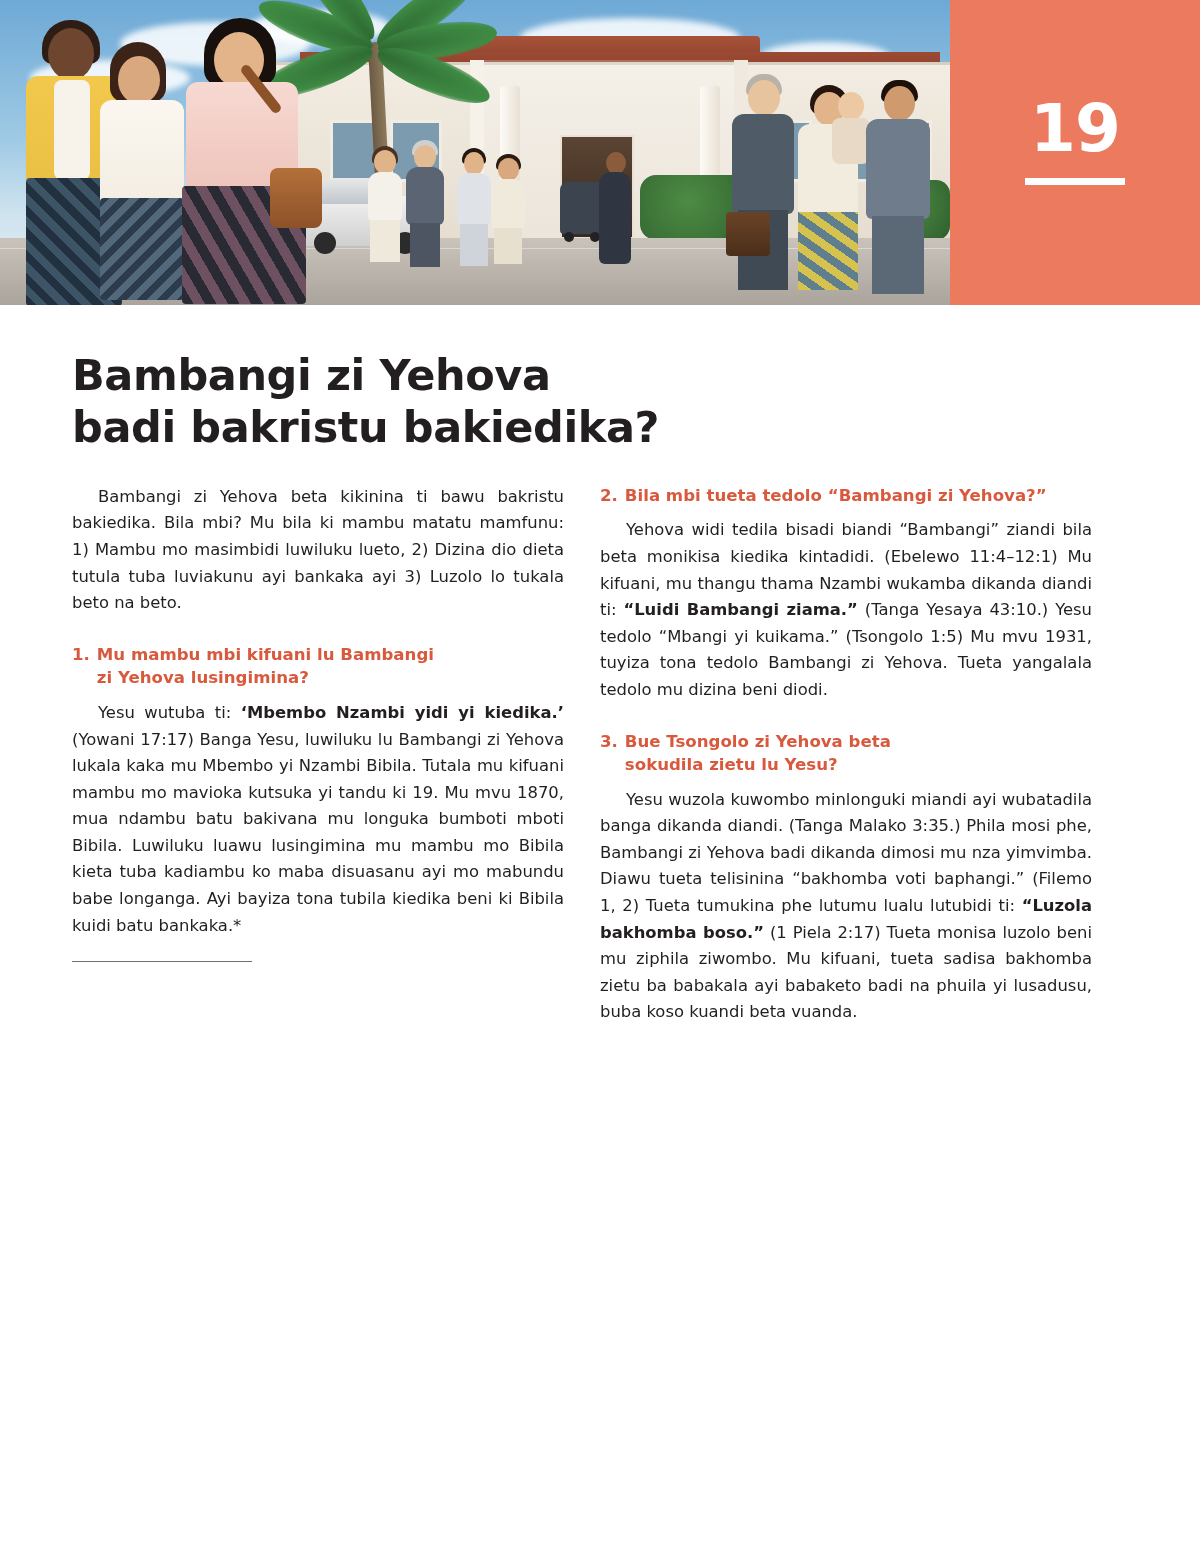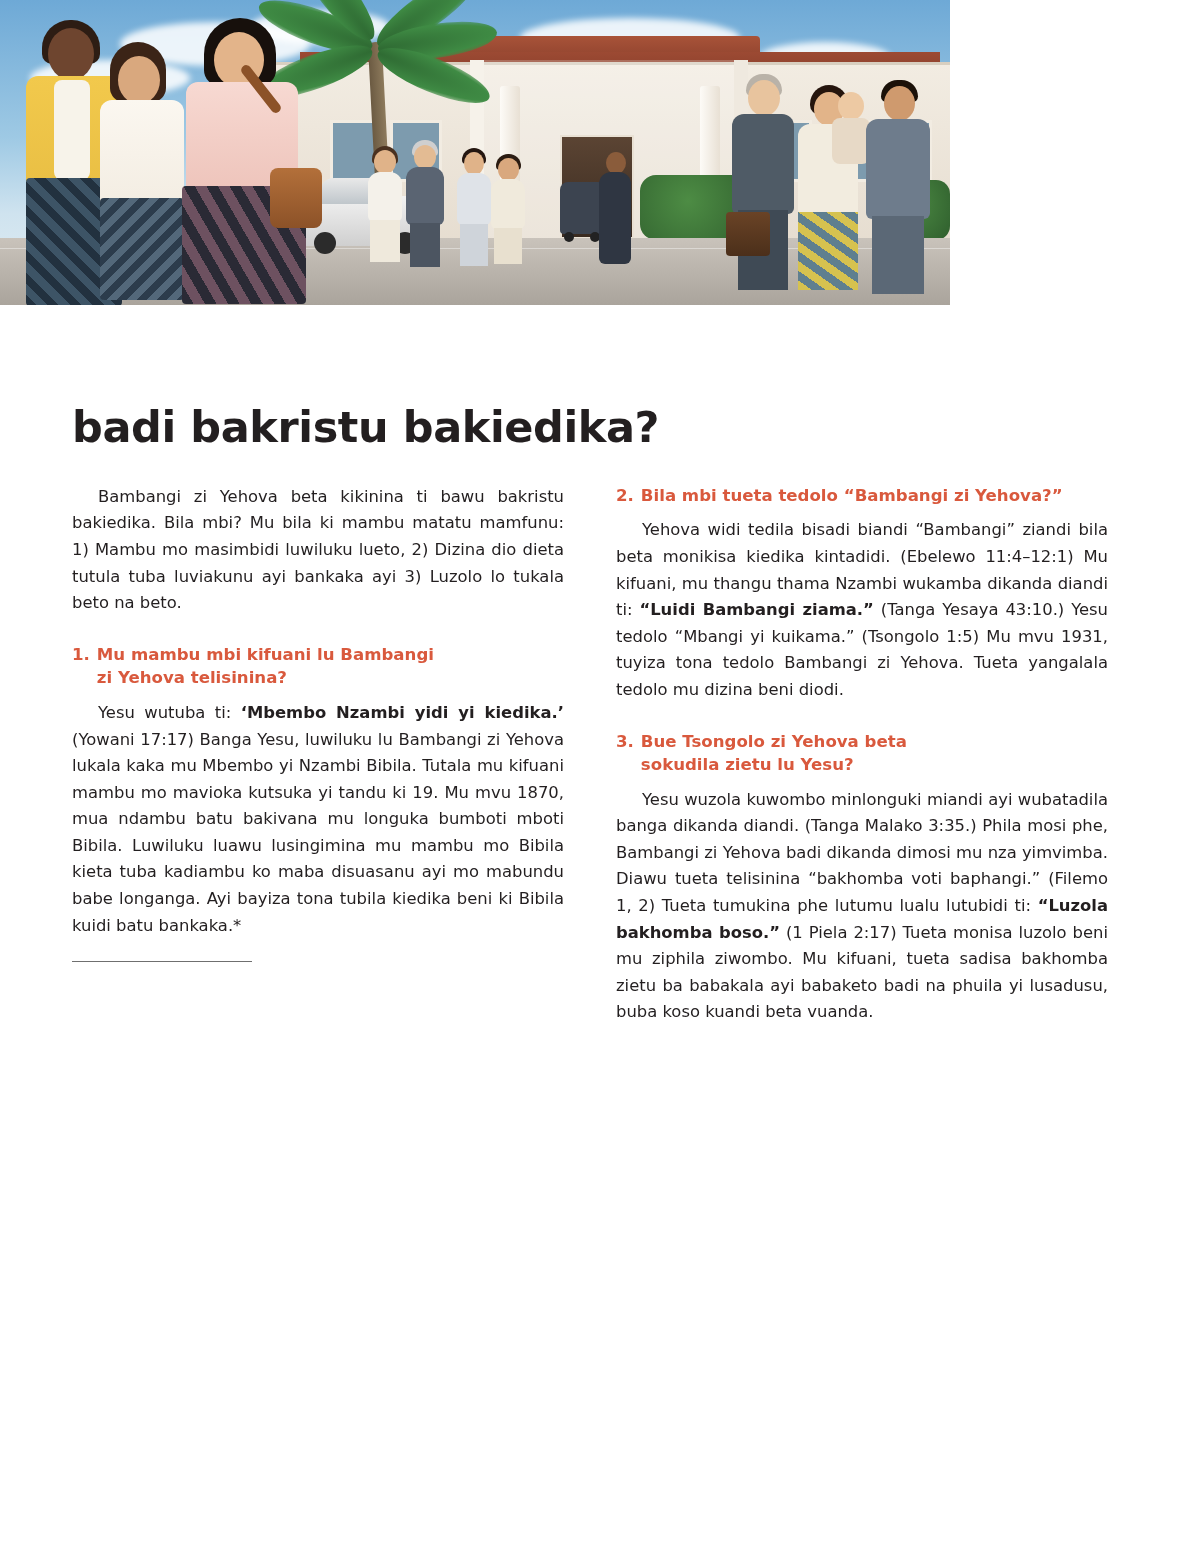--- a/index.html
+++ b/index.html
@@ -334,21 +334,21 @@
     font-weight: bold;
     color: #231f20;
     letter-spacing: -0.4px;
   }
 
   
   .columns {
     margin: 30px 0 12px 0;
     padding: 0 72px;
     display: flex;
-    gap: 52px;
+    gap: 36px;
     box-sizing: border-box;
   }
   .col {
     width: 492px;
   }
   p {
     margin: 0;
     font-size: 16.4px;
     line-height: 1.62;
     text-align: justify;
@@ -499,38 +499,42 @@
     <div class="person p-c">
       <div class="hair"></div>
       <div class="head"></div>
       <div class="body"></div>
       <div class="skirt"></div>
       <div class="bag-strap"></div>
       <div class="bag"></div>
     </div>
   </div>
 
+  <div class="hero-badge">
+    <div class="num">19</div>
+    <div class="rule"></div>
+  </div>
 </div>
 
 <h1 class="title">
-  <br>
+  <span>Bambangi zi Yehova</span><br>
   <span>badi bakristu bakiedika?</span>
 </h1>
 
 <div class="columns">
 
   <div class="col">
 
     <p class="indent bodytext">Bambangi zi Yehova beta kikinina ti bawu bakristu bakiedika. Bila mbi? Mu bila ki mambu matatu mamfunu: 1) Mambu mo masimbidi luwiluku lueto, 2) Dizina dio dieta tutula tuba luviakunu ayi bankaka ayi 3) Luzolo lo tukala beto na beto.</p>
 
     <div class="qhead">
       <span class="qnum">1.</span>
       <span class="qtext">
         <span>Mu mambu mbi kifuani lu Bambangi</span><br>
-        <span>zi Yehova telisinina?</span>
+        <span>zi Yehova lusingimina?</span>
       </span>
     </div>
 
     <p class="indent bodytext">
       <span>Yesu wutuba ti: </span><b>‘Mbembo Nzambi yidi yi kiedika.’</b><span> (Yowani 17:17) Banga Yesu, luwiluku lu Bambangi zi Yehova lukala kaka mu Mbembo yi Nzambi Bibila. Tutala mu kifuani mambu mo mavioka kutsuka yi tandu ki 19. Mu mvu 1870, mua ndambu batu bakivana mu longuka bumboti mboti Bibila. Luwiluku luawu lusingimina mu mambu mo Bibila kieta tuba kadiambu ko maba disuasanu ayi mo mabundu babe longanga. Ayi bayiza tona tubila kiedika beni ki Bibila kuidi batu bankaka.*</span>
     </p>
 
     <div class="footnote-wrap">
       <div class="footnote-rule"></div>
     </div>

